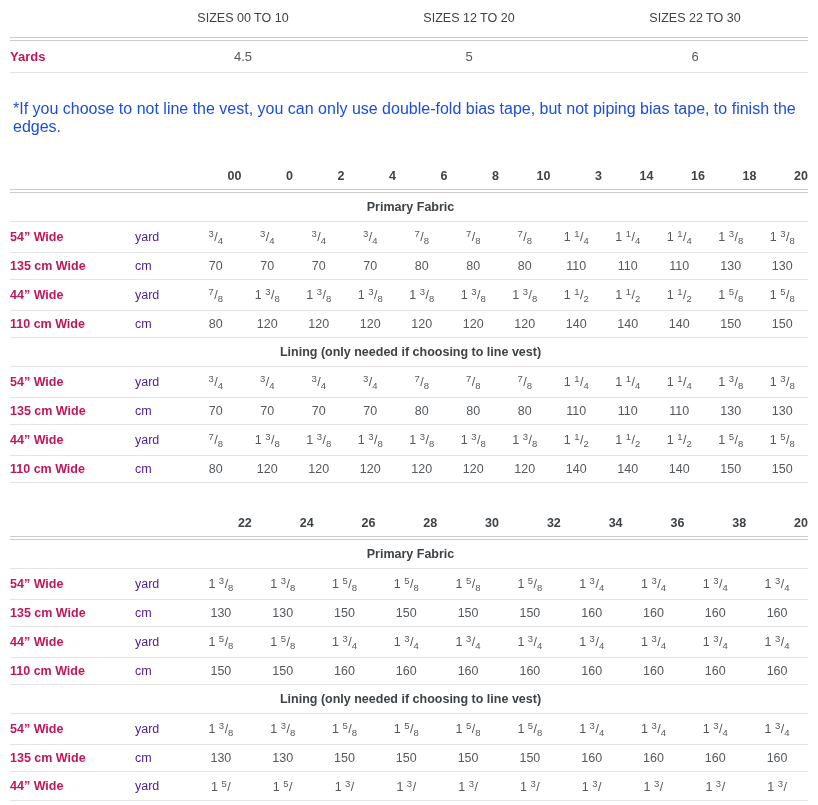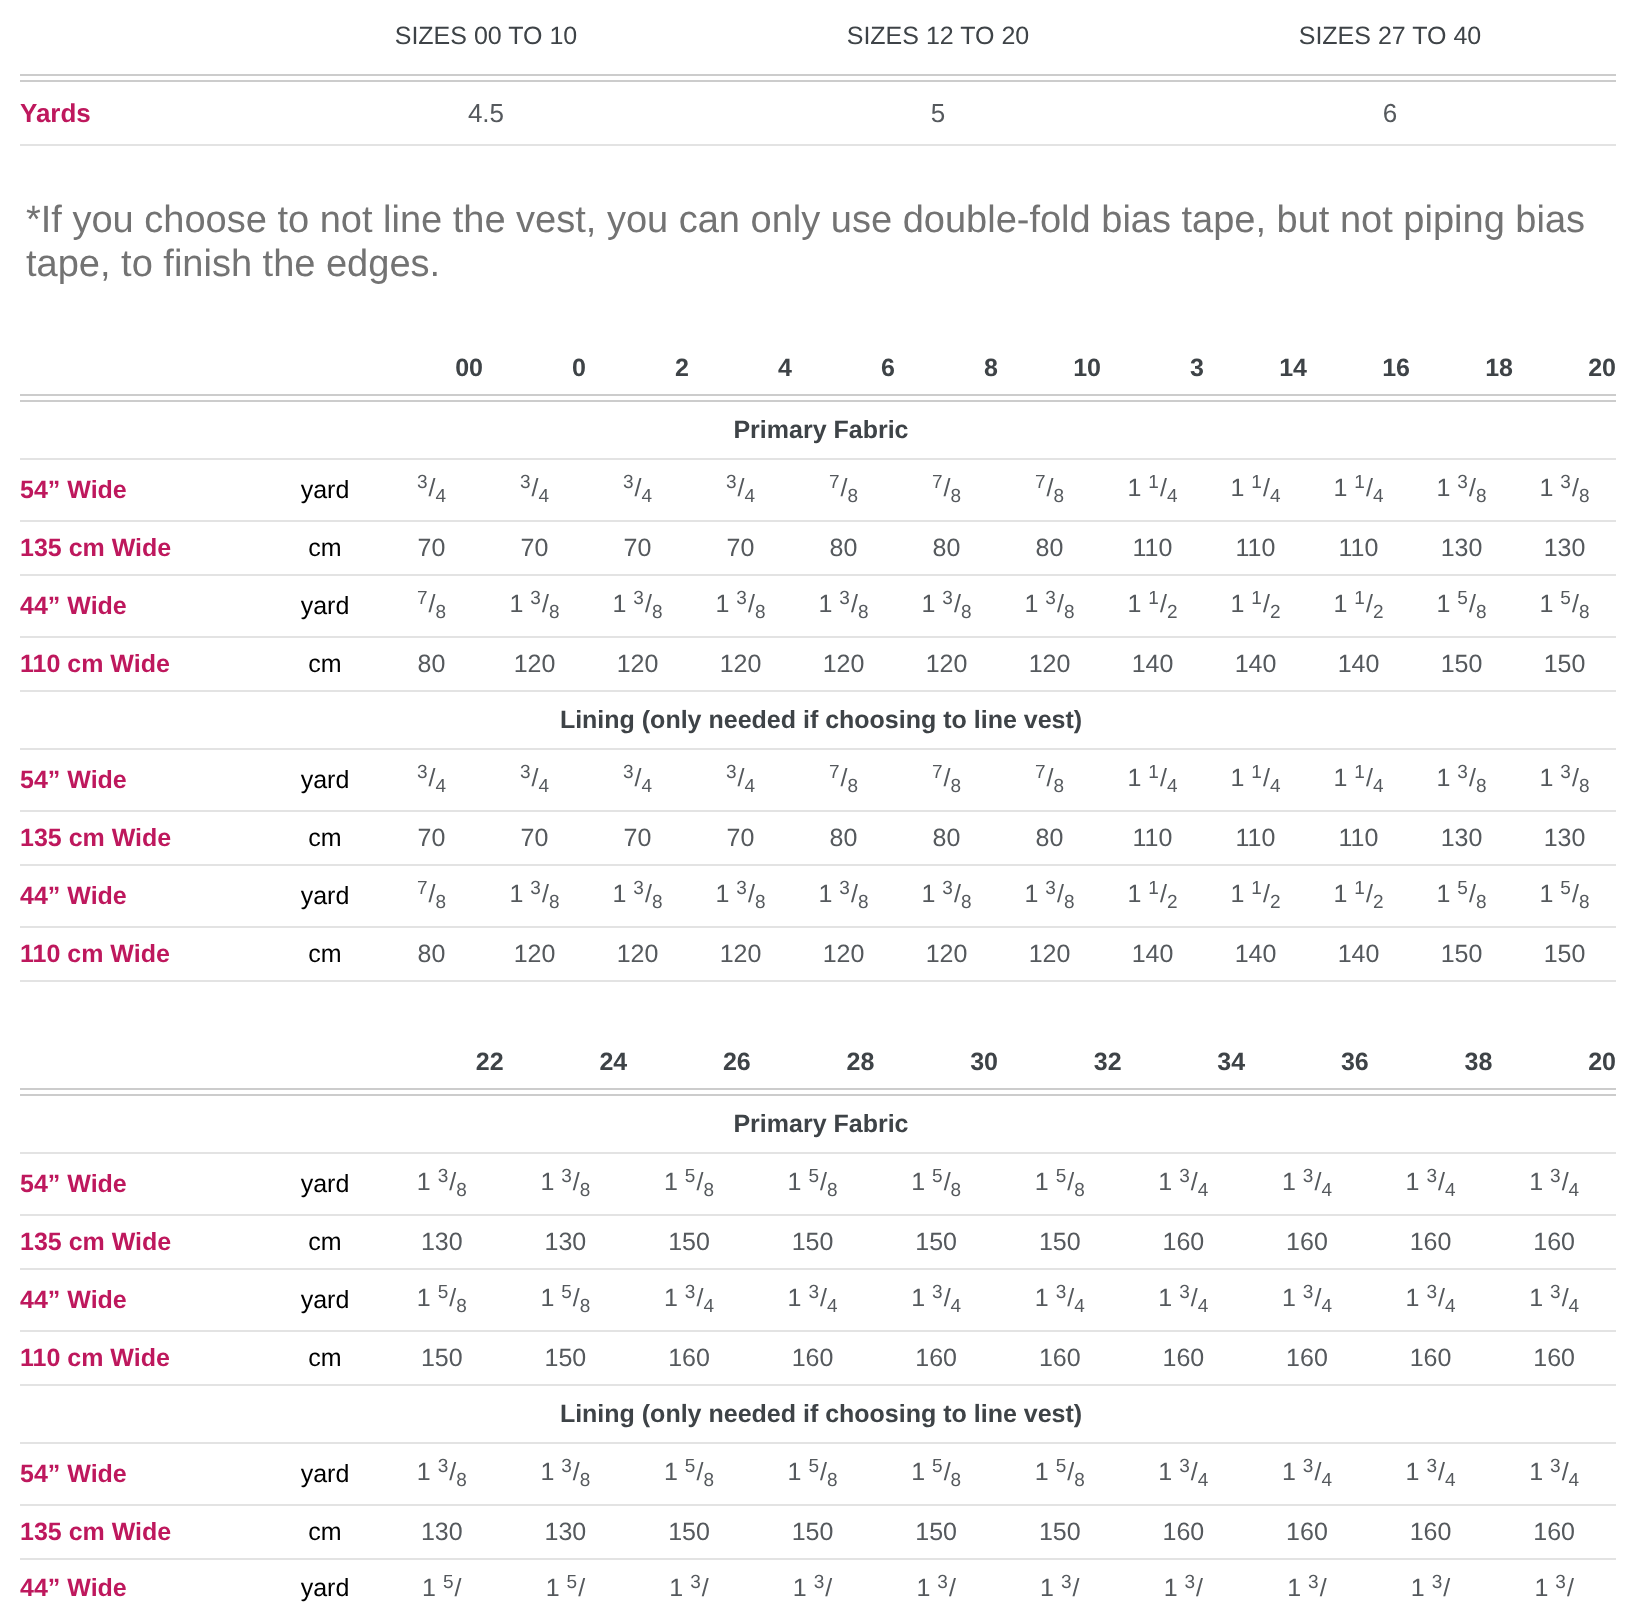--- a/index.html
+++ b/index.html
@@ -56,22 +56,22 @@
     vertical-align: 4px;
     letter-spacing: 0.5px;
   }
   td.val sub {
     font-size: 9.5px;
     vertical-align: -3px;
   }
   
   .note {
     margin: 27px 0 0 3px;
-    font-size: 19px;
-    color: #737373;
+    font-size: 16px;
+    color: #1d4ed8;
   }
   
   .sizes { margin-top: 23px; }
   .sizes thead th {
     padding: 10px 0 6px;
     border-bottom: 4px double #cccccc;
     font-size: 12.5px;
     font-weight: bold;
     color: #3e4347;
     text-align: right;
@@ -85,22 +85,21 @@
     text-align: center;
   }
   .sizes tbody th.rowlabel,
   .sizes tbody td.val,
   .sizes tbody td.unit {
     border-bottom: 1px solid #e3e3e3;
     padding: 6px 0;
     font-size: 12.5px;
   }
   .sizes tbody td.unit {
-    text-align: center;
-    color: #000000;
+    color: #4c1d95;
   }
   col.c-label { width: 125px; }
   col.c-unit  { width: 55px; }
   .meta col.c-label { width: 120px; }
 </style>
 </head>
 <body>
 
 <div class="page">
   <table class="meta" id="meta-table">
@@ -108,21 +107,21 @@
         <col class="c-label">
         <col>
         <col>
         <col>
       </colgroup>
       <thead>
         <tr>
           <th></th>
           <th>SIZES 00 TO 10</th>
           <th>SIZES 12 TO 20</th>
-          <th>SIZES 27 TO 40</th>
+          <th>SIZES 22 TO 30</th>
         </tr>
       </thead>
       <tbody>
         <tr>
           <th class="rowlabel">Yards</th>
           <td class="val">4.5</td>
           <td class="val">5</td>
           <td class="val">6</td>
         </tr>
       </tbody>

